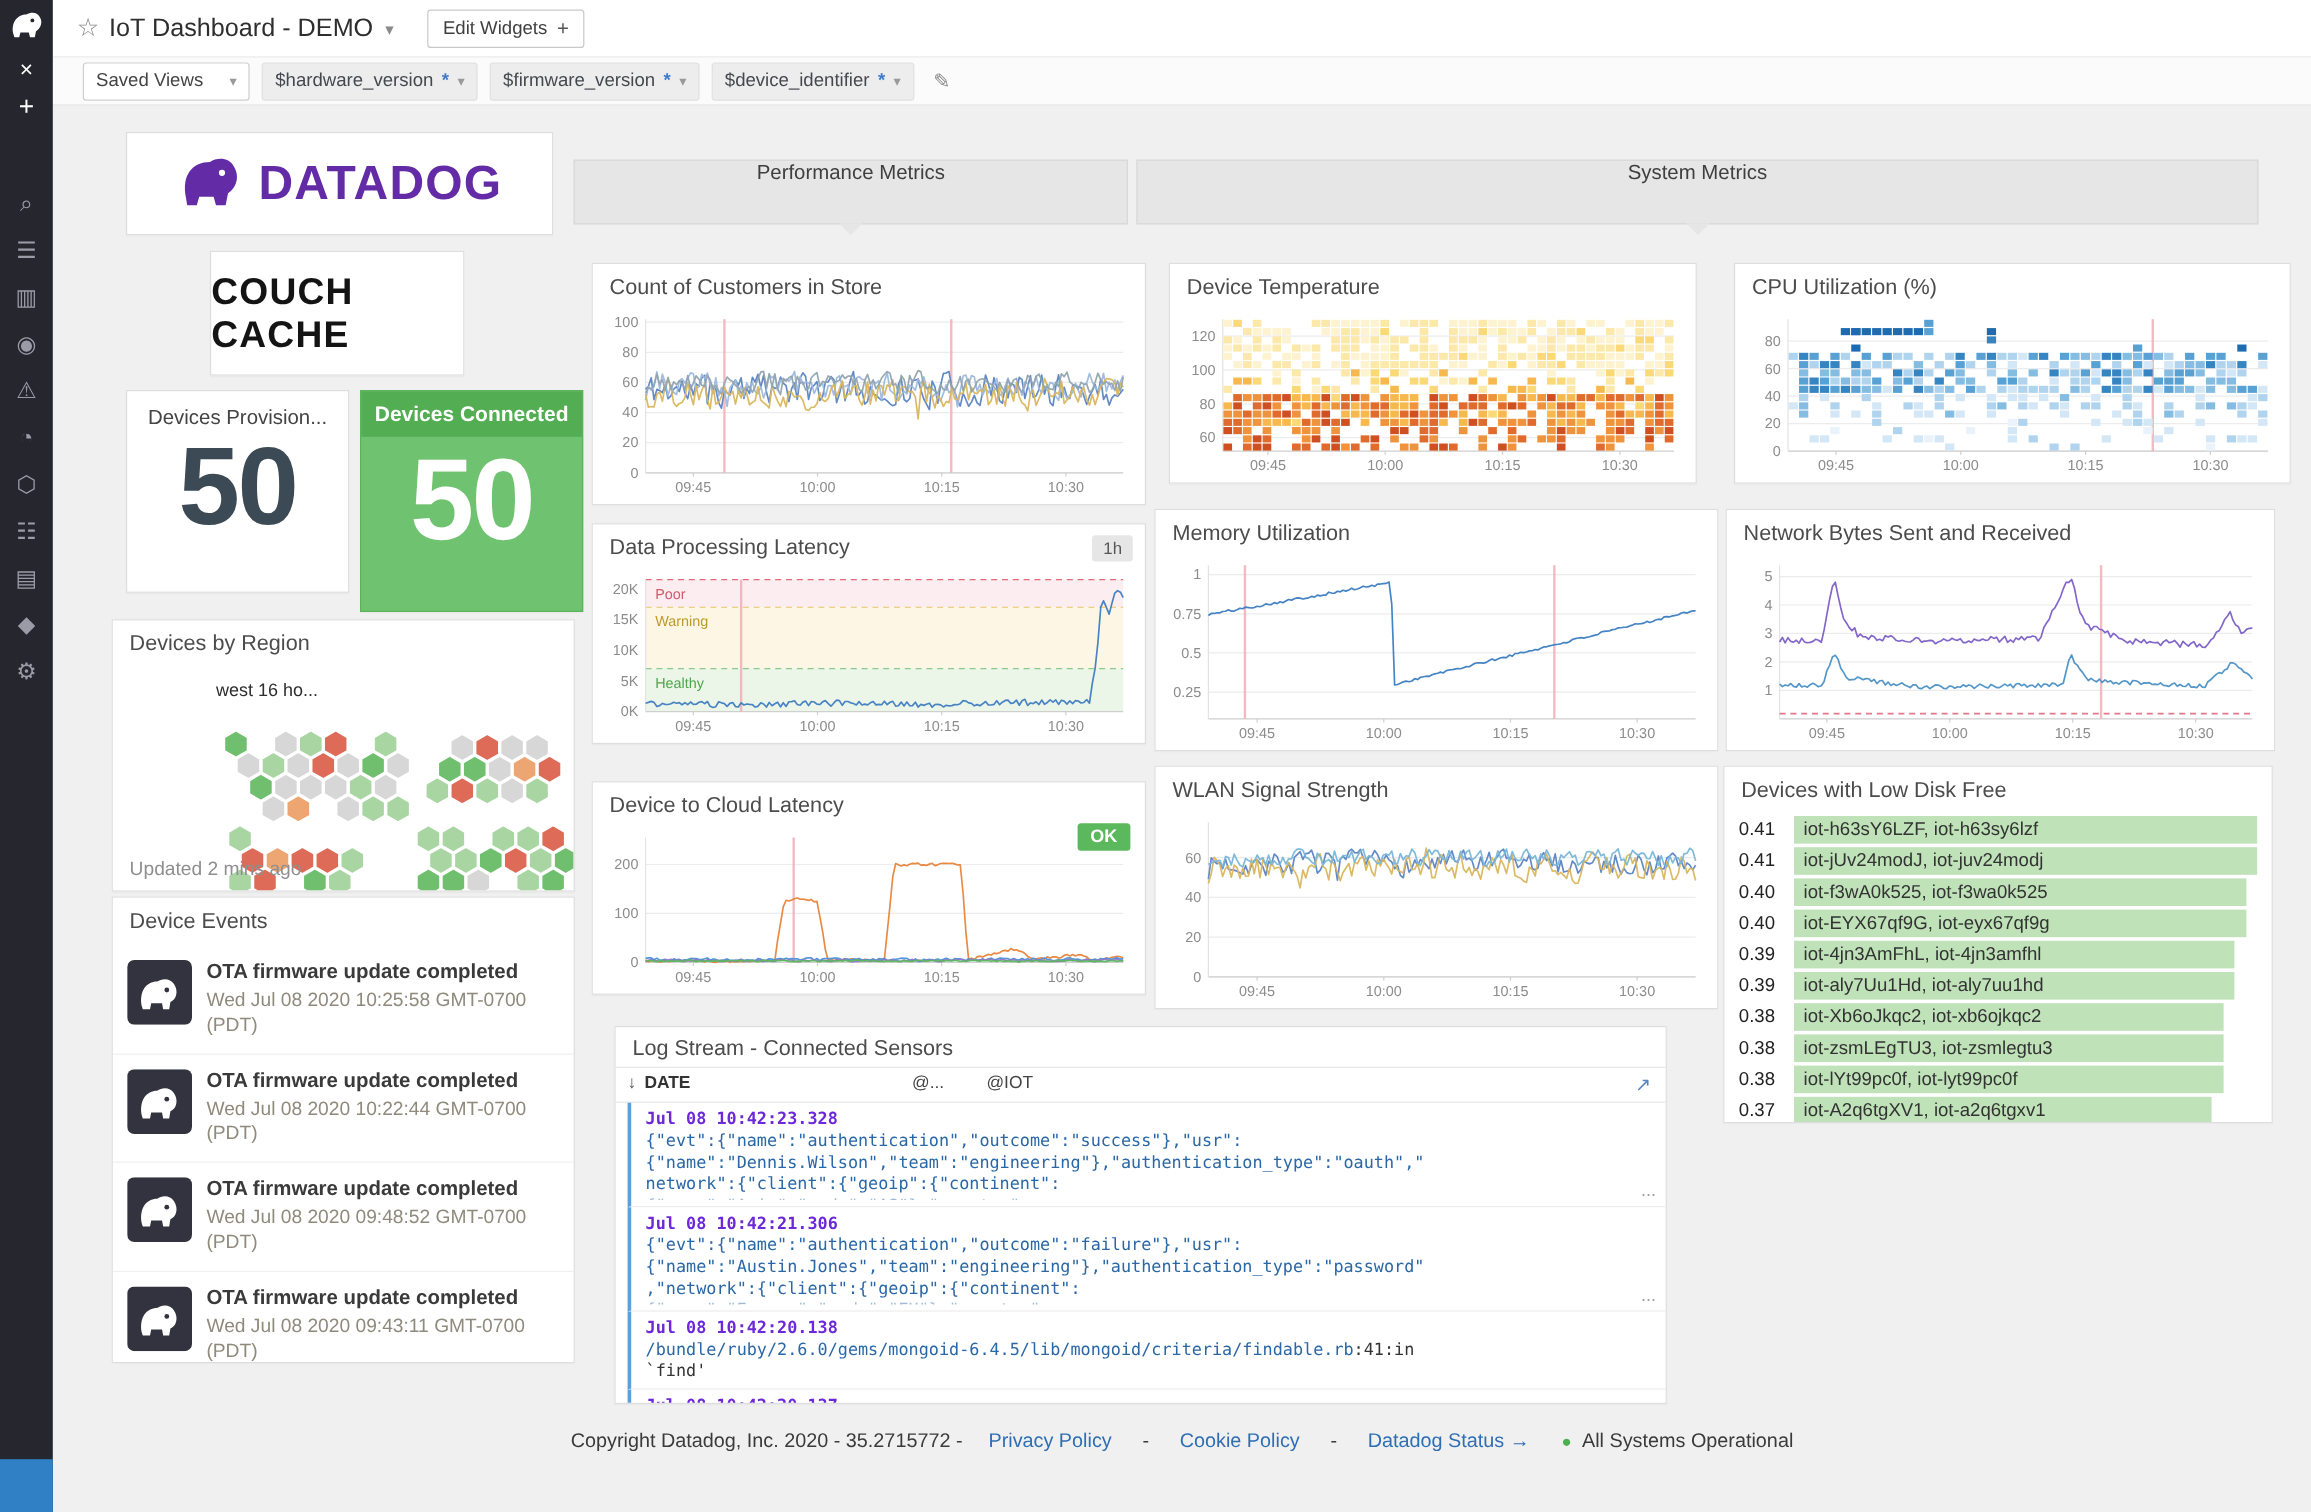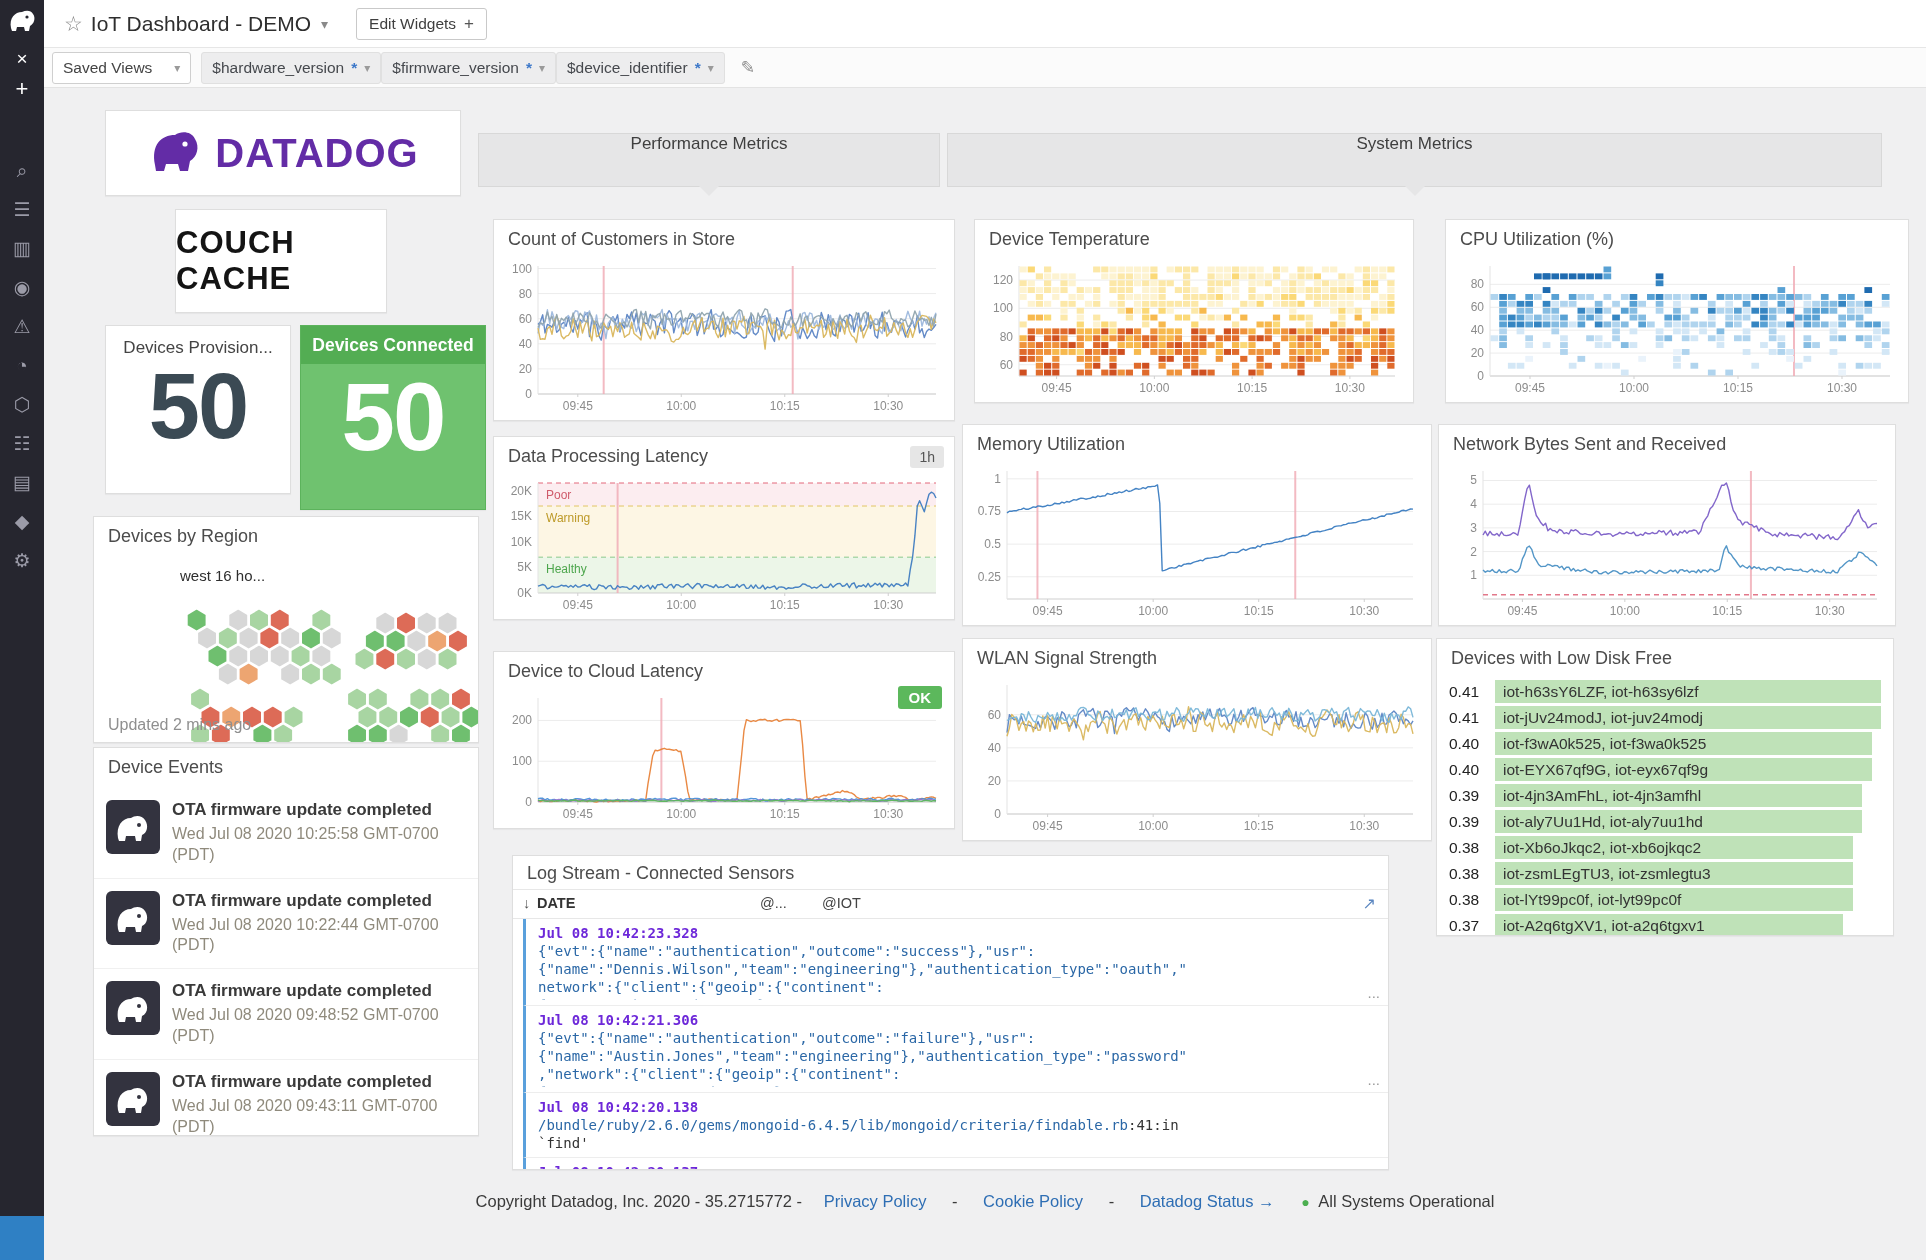--- a/index.html
+++ b/index.html
@@ -16,25 +16,25 @@
   
   .topbar{position:absolute;left:44px;top:0;right:0;height:48px;background:#fff;border-bottom:1px solid #e6e6e6;
           display:flex;align-items:center;padding-left:20px;box-sizing:border-box;z-index:10;}
   .fav-star{color:#8a8a8a;font-size:21px;margin-right:8px;}
   .dash-title{font-size:21px;color:#2e2e2e;}
   .chev{color:#8a8a8a;font-size:14px;margin-left:10px;}
   .edit-btn{margin-left:28px;height:32px;background:#fff;border:1px solid #c9c9c9;border-radius:3px;
             font-family:inherit;font-size:15.5px;color:#3f3f3f;display:flex;align-items:center;gap:8px;padding:0 12px;cursor:pointer;}
   .edit-btn .plus{font-size:17px;color:#555;}
   .toolbar{position:absolute;left:44px;top:48px;right:0;height:40px;background:#fbfbfb;border-bottom:1px solid #e3e3e3;
-           display:flex;align-items:center;gap:10px;padding-left:8px;box-sizing:border-box;z-index:10;}
+           display:flex;align-items:center;gap:10px;padding-left:25px;box-sizing:border-box;z-index:10;}
   .saved-views{height:30px;background:#fff;border:1px solid #cfcfcf;border-radius:3px;display:flex;align-items:center;
                gap:22px;padding:0 10px;font-size:15.5px;color:#444;cursor:pointer;}
   .caret{color:#9a9a9a;font-size:12px;}
-  .pills{display:flex;align-items:center;}
+  .pills{display:flex;gap:10px;align-items:center;}
   .pill{height:30px;background:#ededee;border:1px solid #e0e0e0;border-radius:3px;display:flex;align-items:center;
         gap:7px;padding:0 10px;font-size:15.5px;color:#45484d;cursor:pointer;}
   .pill .star{color:#3d78c9;font-weight:700;}
   .pencil{color:#8a8a8a;font-size:17px;margin-left:6px;cursor:pointer;}
   
   .widget{position:absolute;background:#fff;border:1px solid #dedede;box-sizing:border-box;
           box-shadow:0 1px 1px rgba(0,0,0,0.04);overflow:hidden;margin-left:15px;}
   .w-title{font-size:18px;color:#4c4c4c;padding:9px 14px 4px;white-space:nowrap;overflow:hidden;}
   .w-chart{position:absolute;left:4px;right:8px;top:38px;bottom:6px;}
   .chart svg text{font-family:"Liberation Sans",sans-serif;}

